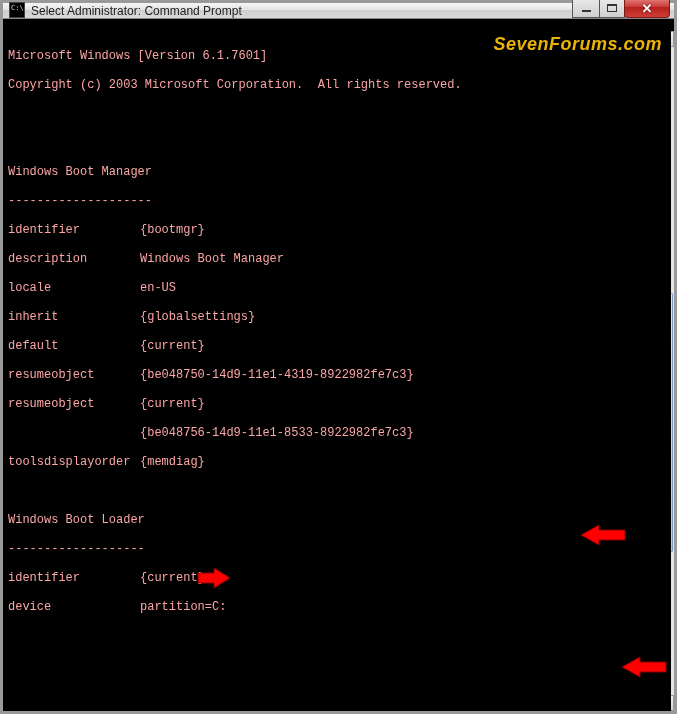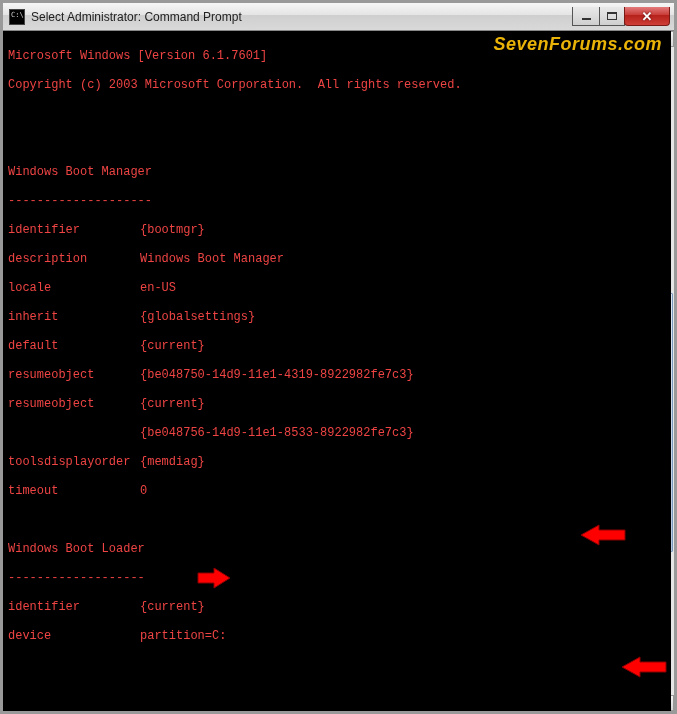--- a/index.html
+++ b/index.html
@@ -13,25 +13,25 @@
   }
   .outer {
     width:677px;
     height:714px;
     border:3px solid #999;
     background:#000;
     position:relative;
   }
   
   .titlebar {
-    height:28px;
+    height:16px;
     background:linear-gradient(to bottom,#f6f6f6 0%,#e4e4e4 45%,#cfcfcf 46%,#d9d9d9 100%);
     border-bottom:1px solid #888;
     display:flex;
-    align-items:center;
+    align-items:flex-end;
     font-family:"Segoe UI",Tahoma,sans-serif;
     font-size:12px;
     color:#222;
     user-select:none;
   }
   .titlebar .icon {
     width:16px;height:16px;margin:0 6px 0 6px;
     background:#000;border:1px solid #444;position:relative;
   }
   .titlebar .icon::after{
@@ -49,21 +49,21 @@
   .sysbtn.close{width:46px;background:linear-gradient(#e27a7a,#c83b36 45%,#b5201a 46%,#cf3e38);border-color:#7a1a15;margin-right:4px;border-radius:0 0 4px 4px;}
   .sysbtn.min .g,.sysbtn.max .g{display:block;}
   .sysbtn.min .g{width:9px;height:0;border-bottom:2px solid #333;margin-top:6px;}
   .sysbtn.max .g{width:10px;height:8px;border:1px solid #333;border-top:2px solid #333;}
   .sysbtn.close .g{color:#fff;font-weight:bold;font-size:13px;line-height:13px;text-shadow:0 0 2px #400;}
   
   .console {
     position:absolute;
     top:28px;left:0;right:3px;bottom:0;
     background:#000;
-    color:#ef4444;
+    color:#fca5a5;
     font-size:12px;
     line-height:14.5px;
     padding:3px 0 2px 5px;
     white-space:pre;
     overflow:hidden;
   }
   .row { min-height:14.5px; }
   .key { display:inline-block; width:132px; }
   @keyframes blink{50%{opacity:0;}}
   
@@ -131,21 +131,20 @@
 <div class="row">--------------------</div>
 <div class="row"><span class="key">identifier</span><span>{bootmgr}</span></div>
 <div class="row"><span class="key">description</span><span>Windows Boot Manager</span></div>
 <div class="row"><span class="key">locale</span><span>en-US</span></div>
 <div class="row"><span class="key">inherit</span><span>{globalsettings}</span></div>
 <div class="row"><span class="key">default</span><span>{current}</span></div>
 <div class="row"><span class="key">resumeobject</span><span>{be048750-14d9-11e1-4319-8922982fe7c3}</span></div>
 <div class="row"><span class="key">resumeobject</span><span>{current}</span></div>
 <div class="row"><span class="key"></span><span>{be048756-14d9-11e1-8533-8922982fe7c3}</span></div>
 <div class="row"><span class="key">toolsdisplayorder</span><span>{memdiag}</span></div>
-<div class="row"><span class="key">timeout</span><span>0</span></div>
 <div class="row"></div>
 <div class="row">Windows Boot Loader</div>
 <div class="row">-------------------</div>
 <div class="row"><span class="key">identifier</span><span>{current}</span></div>
 <div class="row"><span class="key">device</span><span>partition=C:</span></div>
 
 
 
 
 

